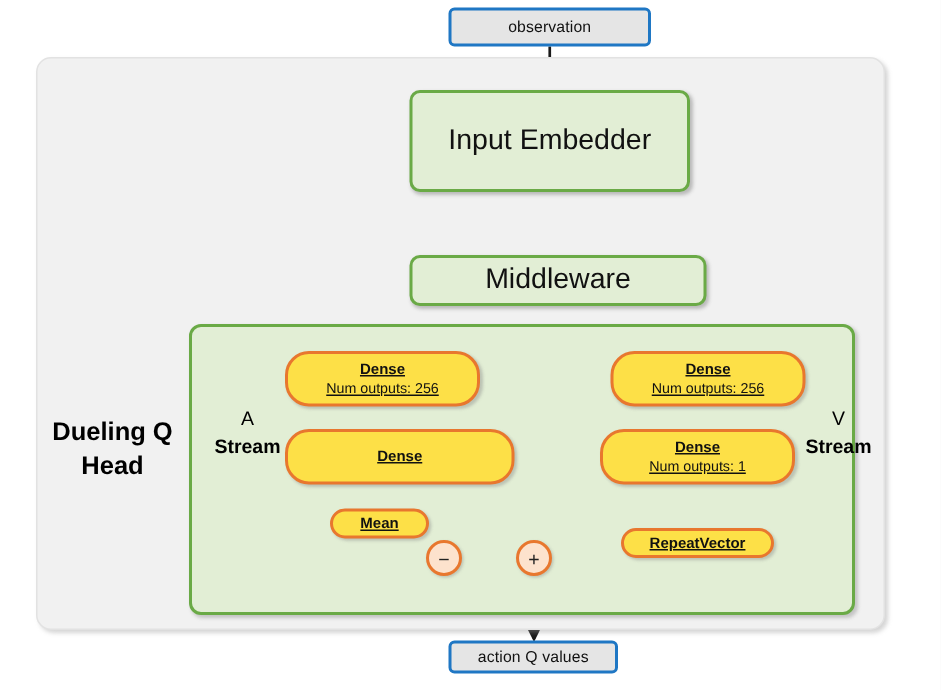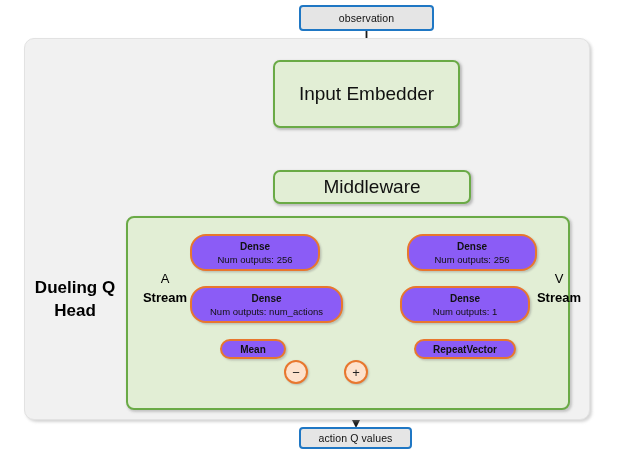--- a/index.html
+++ b/index.html
@@ -42,25 +42,26 @@
   .green-box {
     background: #e2eed5;
     border: 2px solid #6aaa46;
     border-radius: 7px;
     font-size: 19px;
     font-weight: normal;
     box-shadow: 1.5px 1.5px 2.5px rgba(120,120,120,0.45);
   }
   
   .orange-box {
-    background: #8b5cf6;
+    background: #fde047;
     border: 2px solid #e8772e;
     border-radius: 16px;
     box-shadow: 1.5px 1.5px 2px rgba(130,130,130,0.40);
     padding: 2px 4px;
+    text-decoration: underline;
   }
   .orange-box .l1 { font-size: 10px; font-weight: bold; line-height: 13px; }
   .orange-box .l2 { font-size: 9.5px; line-height: 13px; }
   .orange-box.single .l1 { font-weight: bold; }
   
   #outer-panel {
     position: absolute;
     left: 24px; top: 38px;
     width: 564px; height: 380px;
     background: #f1f1f1;
@@ -176,38 +177,37 @@
   <span>Middleware</span>
 </div>
 
 <div class="node orange-box" style="left:190px; top:234px; width:130px; height:37px;">
   <span class="l1">Dense</span>
   <span class="l2">Num outputs: 256</span>
 </div>
 
 <div class="node orange-box" style="left:190px; top:286px; width:153px; height:37px;">
   <span class="l1">Dense</span>
-  <span class="l2">Num outputs: num_actions</span>
 </div>
 
 <div class="node orange-box single" style="left:220px; top:339px; width:66px; height:20px;">
   <span class="l1">Mean</span>
 </div>
 
 <div class="node orange-box" style="left:407px; top:234px; width:130px; height:37px;">
   <span class="l1">Dense</span>
   <span class="l2">Num outputs: 256</span>
 </div>
 
 <div class="node orange-box" style="left:400px; top:286px; width:130px; height:37px;">
   <span class="l1">Dense</span>
   <span class="l2">Num outputs: 1</span>
 </div>
 
-<div class="node orange-box single" style="left:414px; top:339px; width:102px; height:20px;">
+<div class="node orange-box single" style="left:414px; top:352px; width:102px; height:20px;">
   <span class="l1">RepeatVector</span>
 </div>
 
 <div class="op-circle" style="left:284px; top:360px;">
   <span>−</span>
 </div>
 
 <div class="op-circle" style="left:344px; top:360px;">
   <span>+</span>
 </div>

